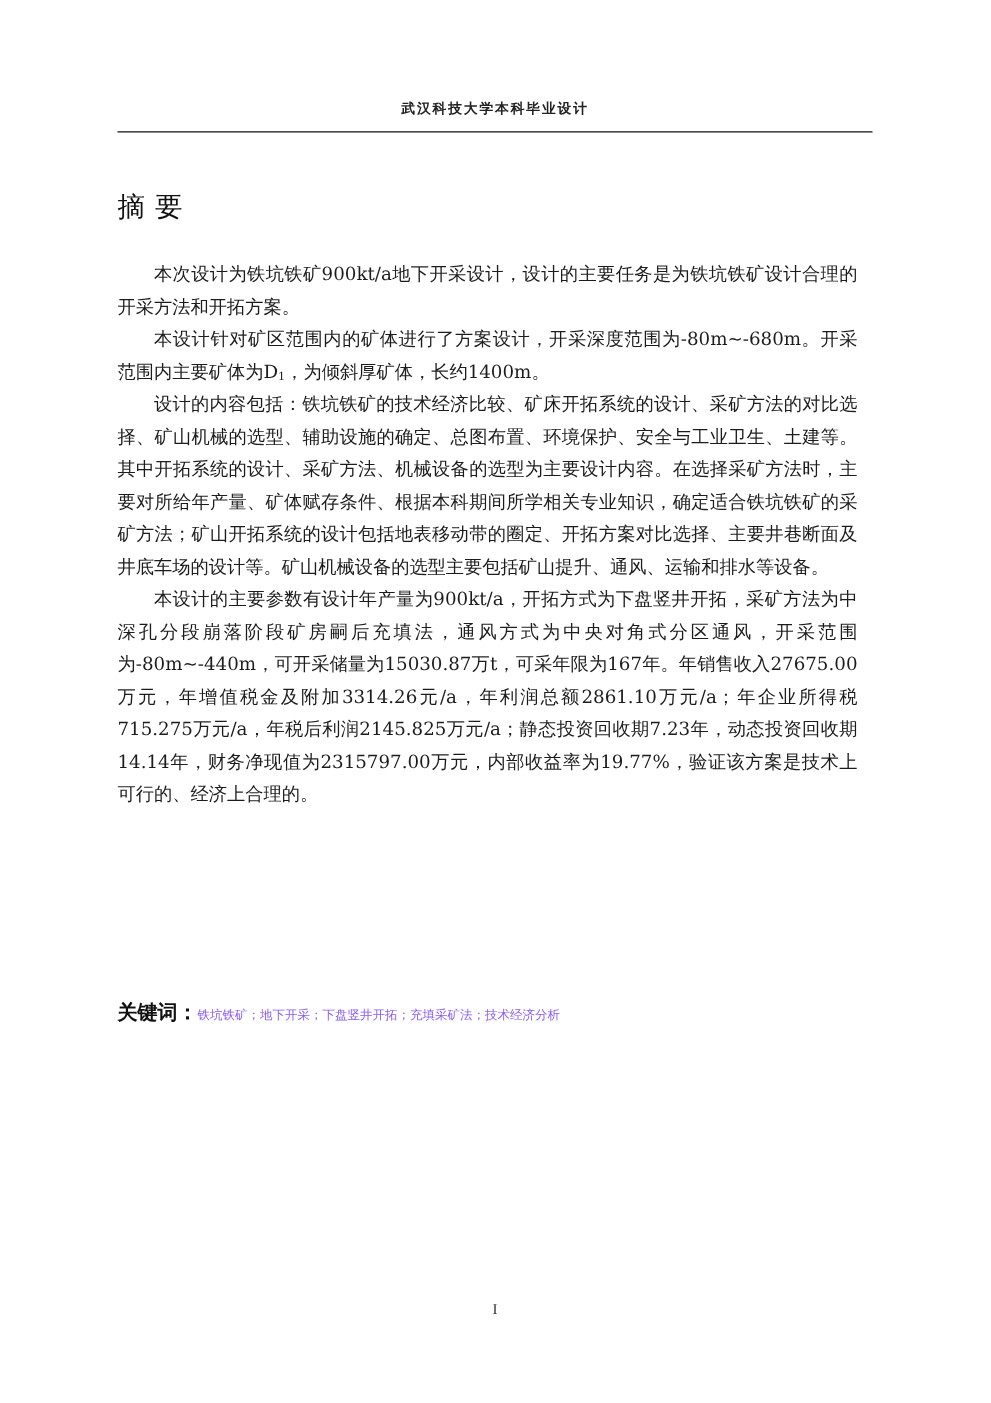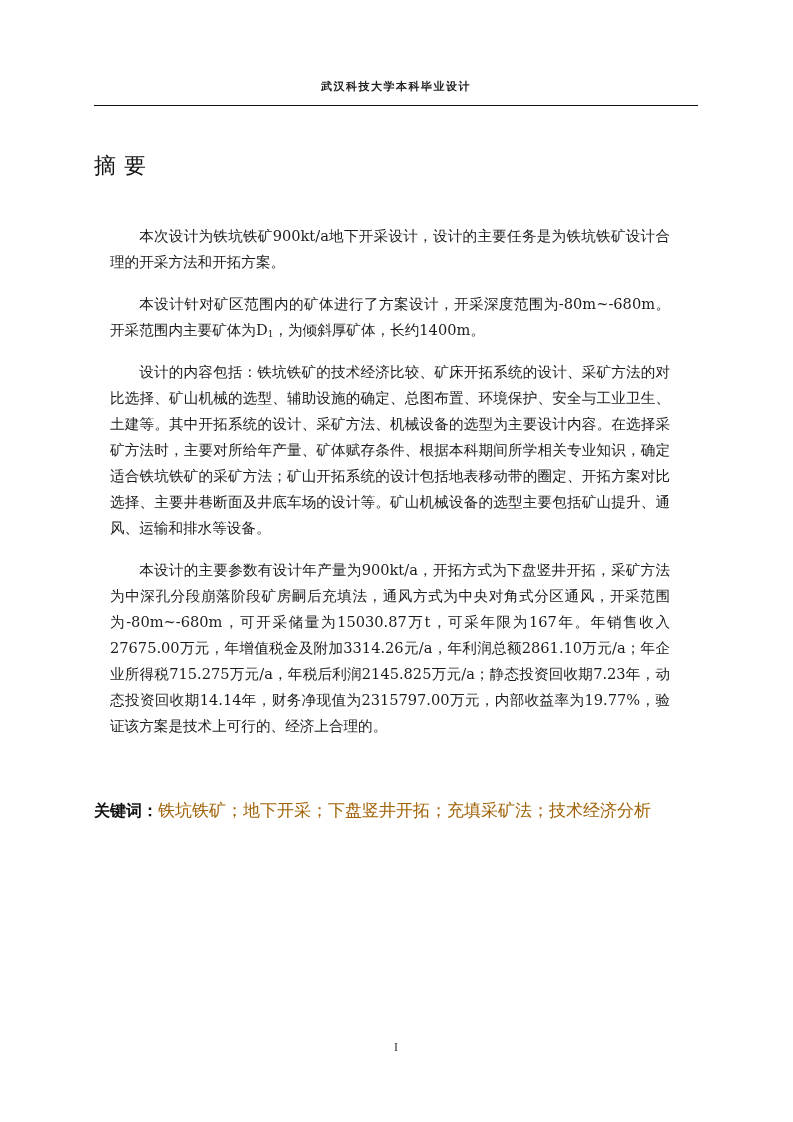--- a/index.html
+++ b/index.html
@@ -53,21 +53,21 @@
       position: absolute;
       left: 94px;
       top: 207px;
       width: 592px;
       font-size: 14.6px;
       line-height: 26px;
       text-align: justify;
       color: #1c1c1c;
     }
     .body-text p {
-      margin: 16px;
+      margin: 0;
       text-indent: 2em;
     }
     .body-text sub {
       font-size: 9px;
       vertical-align: -2px;
       line-height: 0;
     }
     .keywords {
       position: absolute;
       left: 94px;
@@ -79,22 +79,22 @@
     }
     .keywords .kw-label {
       font-family: "DejaVu Sans", "Liberation Sans", sans-serif;
       font-weight: bold;
       font-size: 16px;
       color: #111;
       text-align: center;
     }
     .keywords .kw-list {
       font-family: "DejaVu Sans", "Liberation Sans", sans-serif;
-      font-size: 17px;
-      color: #a16207;
+      font-size: 10px;
+      color: #8b5cf6;
     }
     .page-num {
       position: absolute;
       left: 396px;
       top: 1040px;
       width: 30px;
       margin-left: -15px;
       text-align: center;
       font-family: "Liberation Serif", serif;
       font-size: 12px;
@@ -108,20 +108,20 @@
 <div class="header-rule"></div>
 
 <div class="title">
   <span>摘</span><span class="gap"></span><span>要</span>
 </div>
 
 <div class="body-text">
   <p>本次设计为铁坑铁矿900kt/a地下开采设计，设计的主要任务是为铁坑铁矿设计合理的开采方法和开拓方案。</p>
   <p><span>本设计针对矿区范围内的矿体进行了方案设计，开采深度范围为-80m~-680m。开采范围内主要矿体为D</span><sub>1</sub><span>，为倾斜厚矿体，长约1400m。</span></p>
   <p>设计的内容包括：铁坑铁矿的技术经济比较、矿床开拓系统的设计、采矿方法的对比选择、矿山机械的选型、辅助设施的确定、总图布置、环境保护、安全与工业卫生、土建等。其中开拓系统的设计、采矿方法、机械设备的选型为主要设计内容。在选择采矿方法时，主要对所给年产量、矿体赋存条件、根据本科期间所学相关专业知识，确定适合铁坑铁矿的采矿方法；矿山开拓系统的设计包括地表移动带的圈定、开拓方案对比选择、主要井巷断面及井底车场的设计等。矿山机械设备的选型主要包括矿山提升、通风、运输和排水等设备。</p>
-  <p>本设计的主要参数有设计年产量为900kt/a，开拓方式为下盘竖井开拓，采矿方法为中深孔分段崩落阶段矿房嗣后充填法，通风方式为中央对角式分区通风，开采范围为-80m~-680m，可开采储量为15030.87万t，可采年限为167年。年销售收入27675.00万元，年增值税金及附加3314.26元/a，年利润总额2861.10万元/a；年企业所得税715.275万元/a，年税后利润2145.825万元/a；静态投资回收期7.23年，动态投资回收期14.14年，财务净现值为2315797.00万元，内部收益率为19.77%，验证该方案是技术上可行的、经济上合理的。</p>
+  <p>本设计的主要参数有设计年产量为900kt/a，开拓方式为下盘竖井开拓，采矿方法为中深孔分段崩落阶段矿房嗣后充填法，通风方式为中央对角式分区通风，开采范围为-80m~-440m，可开采储量为15030.87万t，可采年限为167年。年销售收入27675.00万元，年增值税金及附加3314.26元/a，年利润总额2861.10万元/a；年企业所得税715.275万元/a，年税后利润2145.825万元/a；静态投资回收期7.23年，动态投资回收期14.14年，财务净现值为2315797.00万元，内部收益率为19.77%，验证该方案是技术上可行的、经济上合理的。</p>
 </div>
 
 <div class="keywords">
   <span class="kw-label">关键词：</span><span class="kw-list">铁坑铁矿；地下开采；下盘竖井开拓；充填采矿法；技术经济分析</span>
 </div>
 
 <div class="page-num">I</div>
 
 </body></html>

